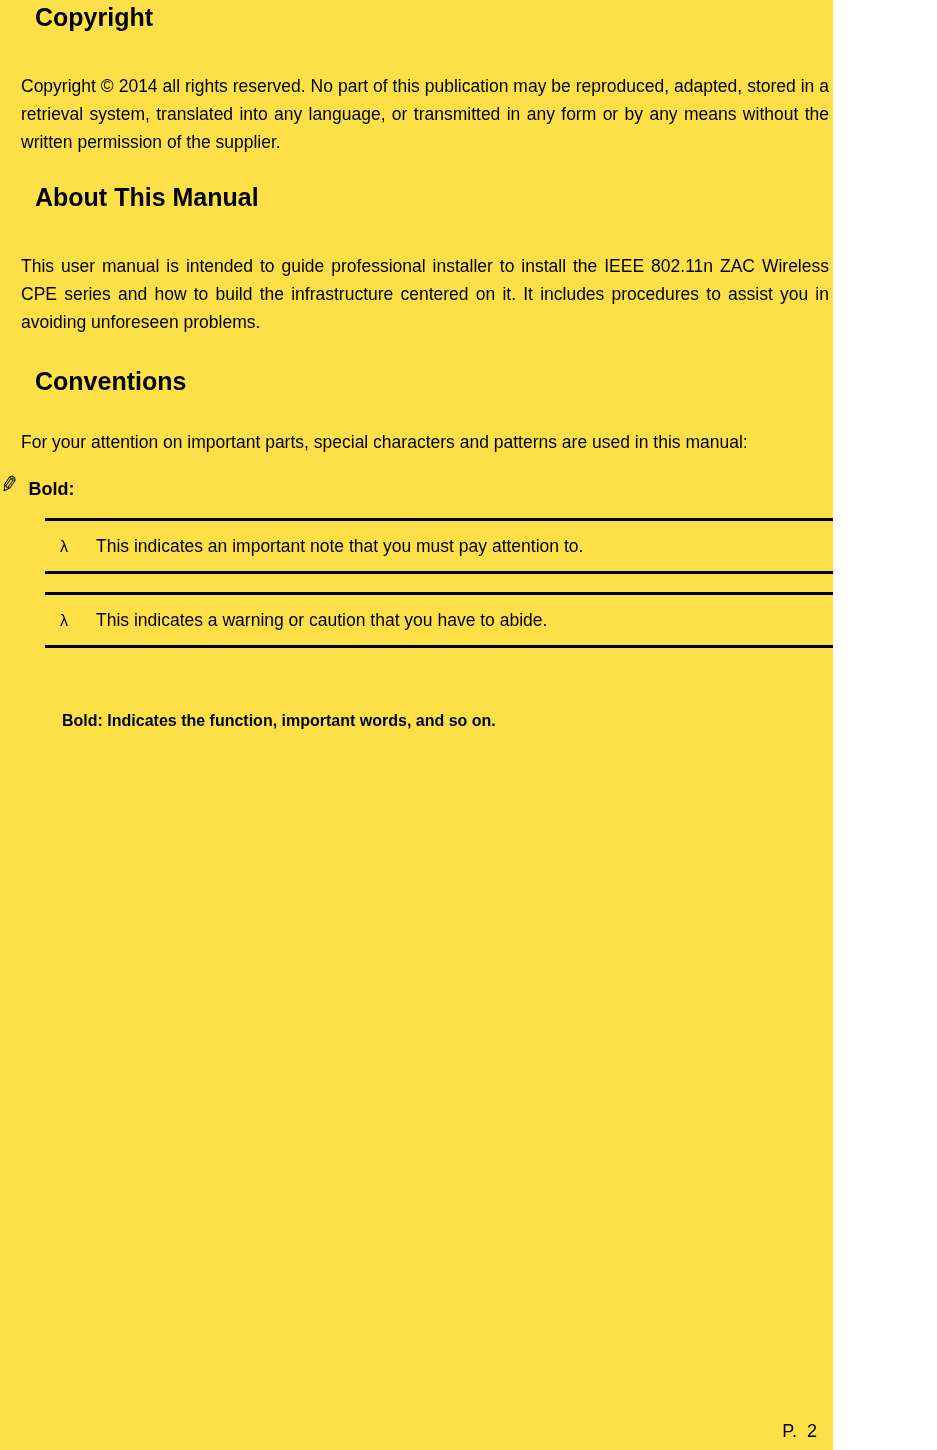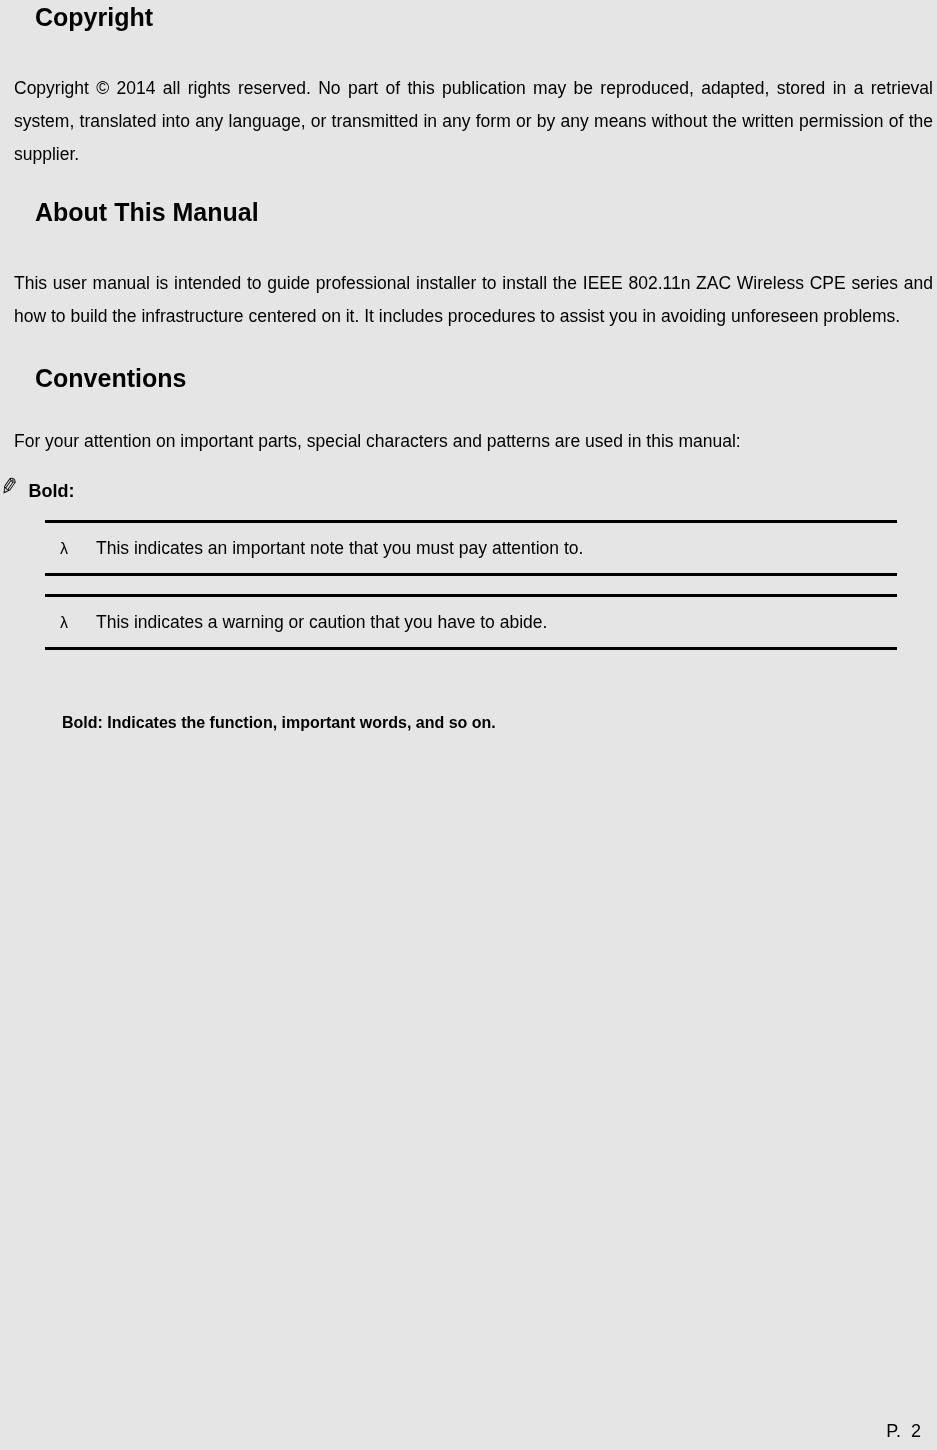--- a/index.html
+++ b/index.html
@@ -1,39 +1,39 @@
 <!DOCTYPE html>
 <html><head>
 <meta charset="utf-8">
 <style>
   * { box-sizing: border-box; }
   html, body { margin: 0; padding: 0; background: #ffffff; }
   .page {
     position: relative;
-    width: 937px;
+    width: 833px;
     height: 1450px;
-    background: #e5e5e5;
+    background: #fde047;
     color: #000000;
     font-family: "Liberation Sans", sans-serif;
     overflow: hidden;
   }
   .heading {
     font-size: 25px;
     font-weight: bold;
     margin-left: 35px;
     line-height: 30px;
   }
   .h-copyright   { padding-top: 2px; }
   .h-about       { margin-top: 26px; }
   .h-conventions { margin-top: 30px; }
   .body-text {
     font-size: 17.5px;
-    line-height: 33px;
+    line-height: 28px;
     text-align: justify;
-    margin: 0 4px 0 14px;
+    margin: 0 4px 0 21px;
   }
   .p-copyright   { margin-top: 40px; }
   .p-about       { margin-top: 40px; }
   .p-conventions { margin-top: 32px; text-align: left; }
 
   .label-row {
     display: flex;
     align-items: center;
     margin-left: 0;
   }

